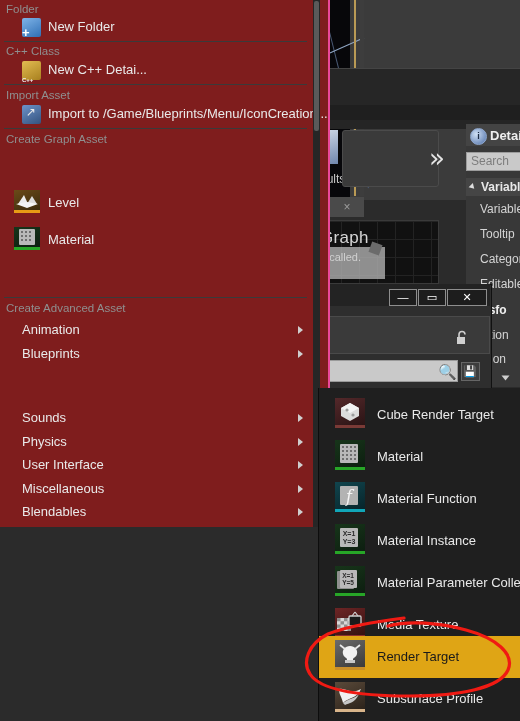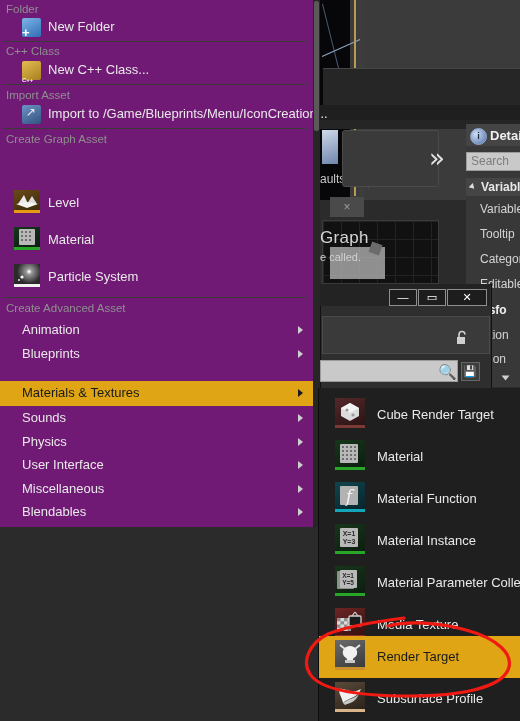--- a/index.html
+++ b/index.html
@@ -59,21 +59,21 @@
      background-image:linear-gradient(#232323 1px,transparent 1px),linear-gradient(90deg,#232323 1px,transparent 1px);
      background-size:18px 18px;}
   .bg-graphtext{position:absolute;left:320px;top:228px;font-size:17px;color:#d6d6d6;letter-spacing:.3px;}
   .bg-zoomtext{position:absolute;left:374px;top:227px;font-size:17px;color:#6f6f6f;font-weight:bold;}
   .bg-calledtext{position:absolute;left:320px;top:251px;font-size:11px;color:#d0d0d0;}
   .bg-nodebox{position:absolute;left:330px;top:247px;width:55px;height:32px;background:#b9b9b9;opacity:.75;}
   .bg-nodepin{position:absolute;left:370px;top:243px;width:11px;height:11px;background:#6b6b6b;transform:rotate(20deg);}
   .bg-tabclose{position:absolute;left:330px;top:197px;width:34px;height:20px;background:#4a4a4a;color:#9b9b9b;text-align:center;font-size:12px;line-height:20px;}
 
   
-  #menu{position:absolute;left:0;top:0;width:313px;height:527px;background:#701a75;border-right:6px solid #ec4899;}
+  #menu{position:absolute;left:0;top:0;width:313px;height:527px;background:#7f1d1d;border-right:2px solid #ec4899;padding-left:15px;}
   #menu-scroll{position:absolute;left:313px;top:0;width:7px;height:527px;background:#262626;}
   #menu-thumb{position:absolute;left:314px;top:1px;width:5px;height:130px;background:#5a5a5a;border-radius:2px;}
   .sect{position:absolute;left:6px;font-size:11.5px;color:#8f8f8f;white-space:nowrap;}
   .sep{position:absolute;left:4px;width:303px;height:1px;background:#3a3a3a;}
   .mi{position:absolute;left:0;width:313px;height:25px;}
   .mi .ico{position:absolute;left:22px;top:3px;width:19px;height:19px;}
   .mi .lbl{position:absolute;left:48px;top:4px;font-size:13px;color:#e9e9e9;white-space:nowrap;}
   .adv{position:absolute;left:0;width:313px;height:24px;}
   .adv .lbl{position:absolute;left:22px;top:4px;font-size:13px;color:#e9e9e9;white-space:nowrap;}
   .adv .arw{position:absolute;right:10px;top:8px;width:0;height:0;border-left:5px solid #cfcfcf;border-top:4px solid transparent;border-bottom:4px solid transparent;}
@@ -184,21 +184,21 @@
       </span>
     <span class="lbl">New Folder</span>
   </div>
   <div class="sep" style="top:41px"></div>
 
   <div class="sect" style="top:45px">C++ Class</div>
   <div class="mi" style="top:58px">
     <span class="ico">
         <span class="ic ic-cpp"></span>
       </span>
-    <span class="lbl">New C++ Class...</span>
+    <span class="lbl">New C++ Detai...</span>
   </div>
   <div class="sep" style="top:84px"></div>
 
   <div class="sect" style="top:89px">Import Asset</div>
   <div class="mi" style="top:102px">
     <span class="ico">
         <span class="ic ic-import"></span>
       </span>
     <span class="lbl">Import to /Game/Blueprints/Menu/IconCreation...</span>
   </div>
@@ -237,46 +237,30 @@
               <rect x="11" y="12" width="2" height="2"></rect>
               <rect x="15" y="12" width="2" height="2"></rect>
             </g>
           </svg>
       </span>
       <span class="bar" style="background:#27a627"></span>
     </span>
     <span class="lbl" style="top:11px">Material</span>
   </div>
 
-  <div class="mi big" style="top:258px;height:37px">
-    <span class="asset" style="top:6px">
-      <span class="glyph" style="background:radial-gradient(circle at 58% 38%,#ffffff 2%,#9a9a9a 14%,#2a2a2a 62%);">
-        <svg viewBox="0 0 26 20" width="26" height="20">
-            <circle cx="8" cy="13" r="1.6" fill="#fff"></circle>
-            <circle cx="5" cy="16" r="1.1" fill="#ddd"></circle>
-          </svg>
-      </span>
-      <span class="bar" style="background:#f2f2f2"></span>
-    </span>
-    <span class="lbl" style="top:11px">Particle System</span>
-  </div>
 
   <div class="sep" style="top:297px"></div>
   <div class="sect" style="top:302px">Create Advanced Asset</div>
 
   <div class="adv" style="top:342px">
     <span class="lbl">Blueprints</span>
     <span class="arw"></span>
   </div>
   <div class="adv" style="top:318px">
     <span class="lbl">Animation</span>
-    <span class="arw"></span>
-  </div>
-  <div class="adv hl" style="top:382px;height:25px;top:381px">
-    <span class="lbl">Materials &amp; Textures</span>
     <span class="arw"></span>
   </div>
   <div class="adv" style="top:406px">
     <span class="lbl">Sounds</span>
     <span class="arw"></span>
   </div>
   <div class="adv" style="top:430px">
     <span class="lbl">Physics</span>
     <span class="arw"></span>
   </div>

